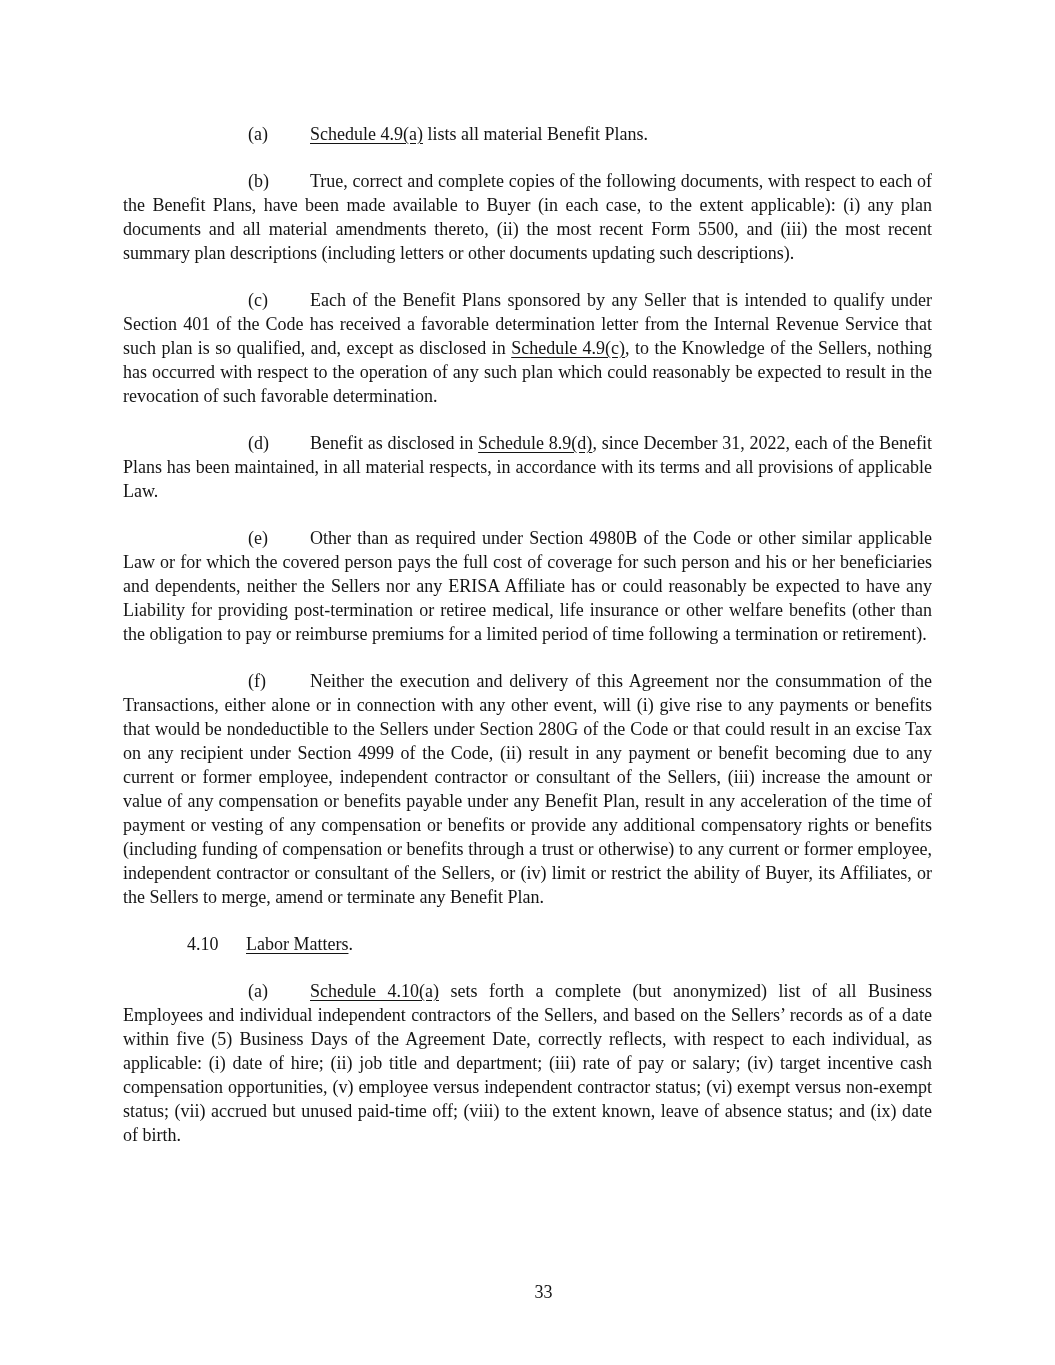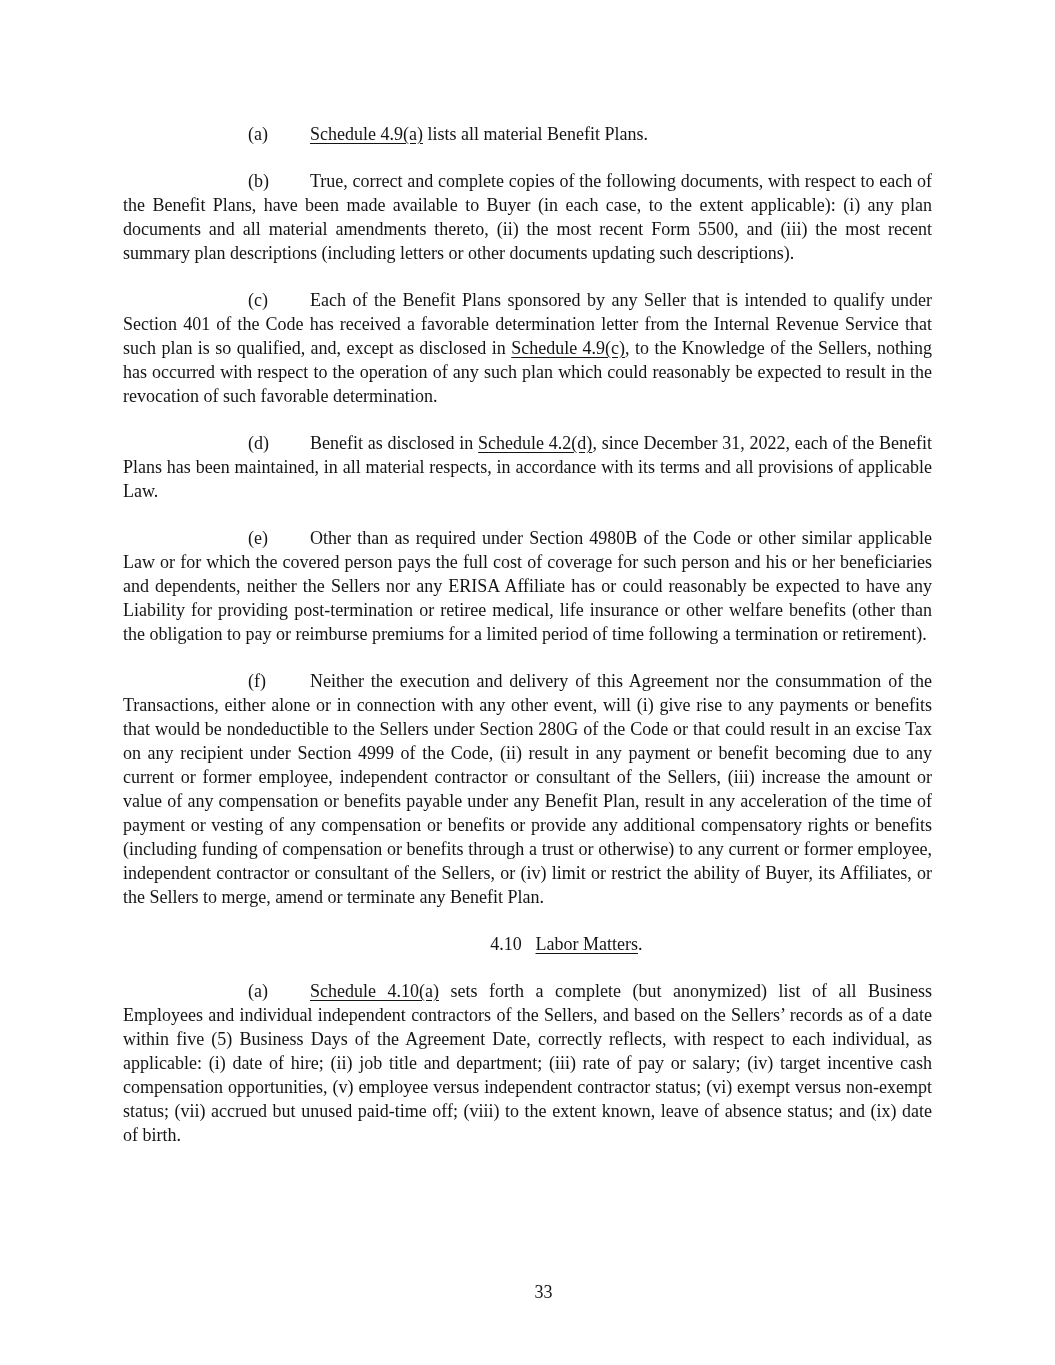--- a/index.html
+++ b/index.html
@@ -33,21 +33,21 @@
     text-indent: 125px;
   }
   .content p.item .label {
     display: inline-block;
     width: 62px;
     text-indent: 0;
   }
   
   .content p.section {
     text-indent: 64px;
-    text-align: center;
+    text-align: left;
   }
   .content p.section .label {
     display: inline-block;
     width: 59px;
     text-indent: 0;
   }
   .u {
     text-decoration: underline;
     text-underline-offset: 3px;
   }
@@ -62,21 +62,21 @@
   }
 </style>
 </head>
 <body>
 
 <div class="page">
   <div class="content">
       <p class="item"><span class="label">(a)</span><span class="u">Schedule 4.9(a)</span><span> lists all material Benefit Plans.</span></p>
       <p class="item"><span class="label">(b)</span><span>True, correct and complete copies of the following documents, with respect to each of the Benefit Plans, have been made available to Buyer (in each case, to the extent applicable): (i) any plan documents and all material amendments thereto, (ii) the most recent Form 5500, and (iii) the most recent summary plan descriptions (including letters or other documents updating such descriptions).</span></p>
       <p class="item"><span class="label">(c)</span><span>Each of the Benefit Plans sponsored by any Seller that is intended to qualify under Section 401 of the Code has received a favorable determination letter from the Internal Revenue Service that such plan is so qualified, and, except as disclosed in </span><span class="u">Schedule 4.9(c)</span><span>, to the Knowledge of the Sellers, nothing has occurred with respect to the operation of any such plan which could reasonably be expected to result in the revocation of such favorable determination.</span></p>
-      <p class="item"><span class="label">(d)</span><span>Benefit as disclosed in </span><span class="u">Schedule 4.2(d)</span><span>, since December 31, 2022, each of the Benefit Plans has been maintained, in all material respects, in accordance with its terms and all provisions of applicable Law.</span></p>
+      <p class="item"><span class="label">(d)</span><span>Benefit as disclosed in </span><span class="u">Schedule 8.9(d)</span><span>, since December 31, 2022, each of the Benefit Plans has been maintained, in all material respects, in accordance with its terms and all provisions of applicable Law.</span></p>
       <p class="item"><span class="label">(e)</span><span>Other than as required under Section 4980B of the Code or other similar applicable Law or for which the covered person pays the full cost of coverage for such person and his or her beneficiaries and dependents, neither the Sellers nor any ERISA Affiliate has or could reasonably be expected to have any Liability for providing post-termination or retiree medical, life insurance or other welfare benefits (other than the obligation to pay or reimburse premiums for a limited period of time following a termination or retirement).</span></p>
       <p class="item"><span class="label">(f)</span><span>Neither the execution and delivery of this Agreement nor the consummation of the Transactions, either alone or in connection with any other event, will (i) give rise to any payments or benefits that would be nondeductible to the Sellers under Section 280G of the Code or that could result in an excise Tax on any recipient under Section 4999 of the Code, (ii) result in any payment or benefit becoming due to any current or former employee, independent contractor or consultant of the Sellers, (iii) increase the amount or value of any compensation or benefits payable under any Benefit Plan, result in any acceleration of the time of payment or vesting of any compensation or benefits or provide any additional compensatory rights or benefits (including funding of compensation or benefits through a trust or otherwise) to any current or former employee, independent contractor or consultant of the Sellers, or (iv) limit or restrict the ability of Buyer, its Affiliates, or the Sellers to merge, amend or terminate any Benefit Plan.</span></p>
       <p class="section"><span class="label">4.10</span><span class="u">Labor Matters</span><span>.</span></p>
       <p class="item"><span class="label">(a)</span><span class="u">Schedule 4.10(a)</span><span> sets forth a complete (but anonymized) list of all Business Employees and individual independent contractors of the Sellers, and based on the Sellers’ records as of a date within five (5) Business Days of the Agreement Date, correctly reflects, with respect to each individual, as applicable: (i) date of hire; (ii) job title and department; (iii) rate of pay or salary; (iv) target incentive cash compensation opportunities, (v) employee versus independent contractor status; (vi) exempt versus non-exempt status; (vii) accrued but unused paid-time off; (viii) to the extent known, leave of absence status; and (ix) date of birth.</span></p>
     </div>
   <div class="footer">
     <span>33</span>
   </div>
 </div>
 

